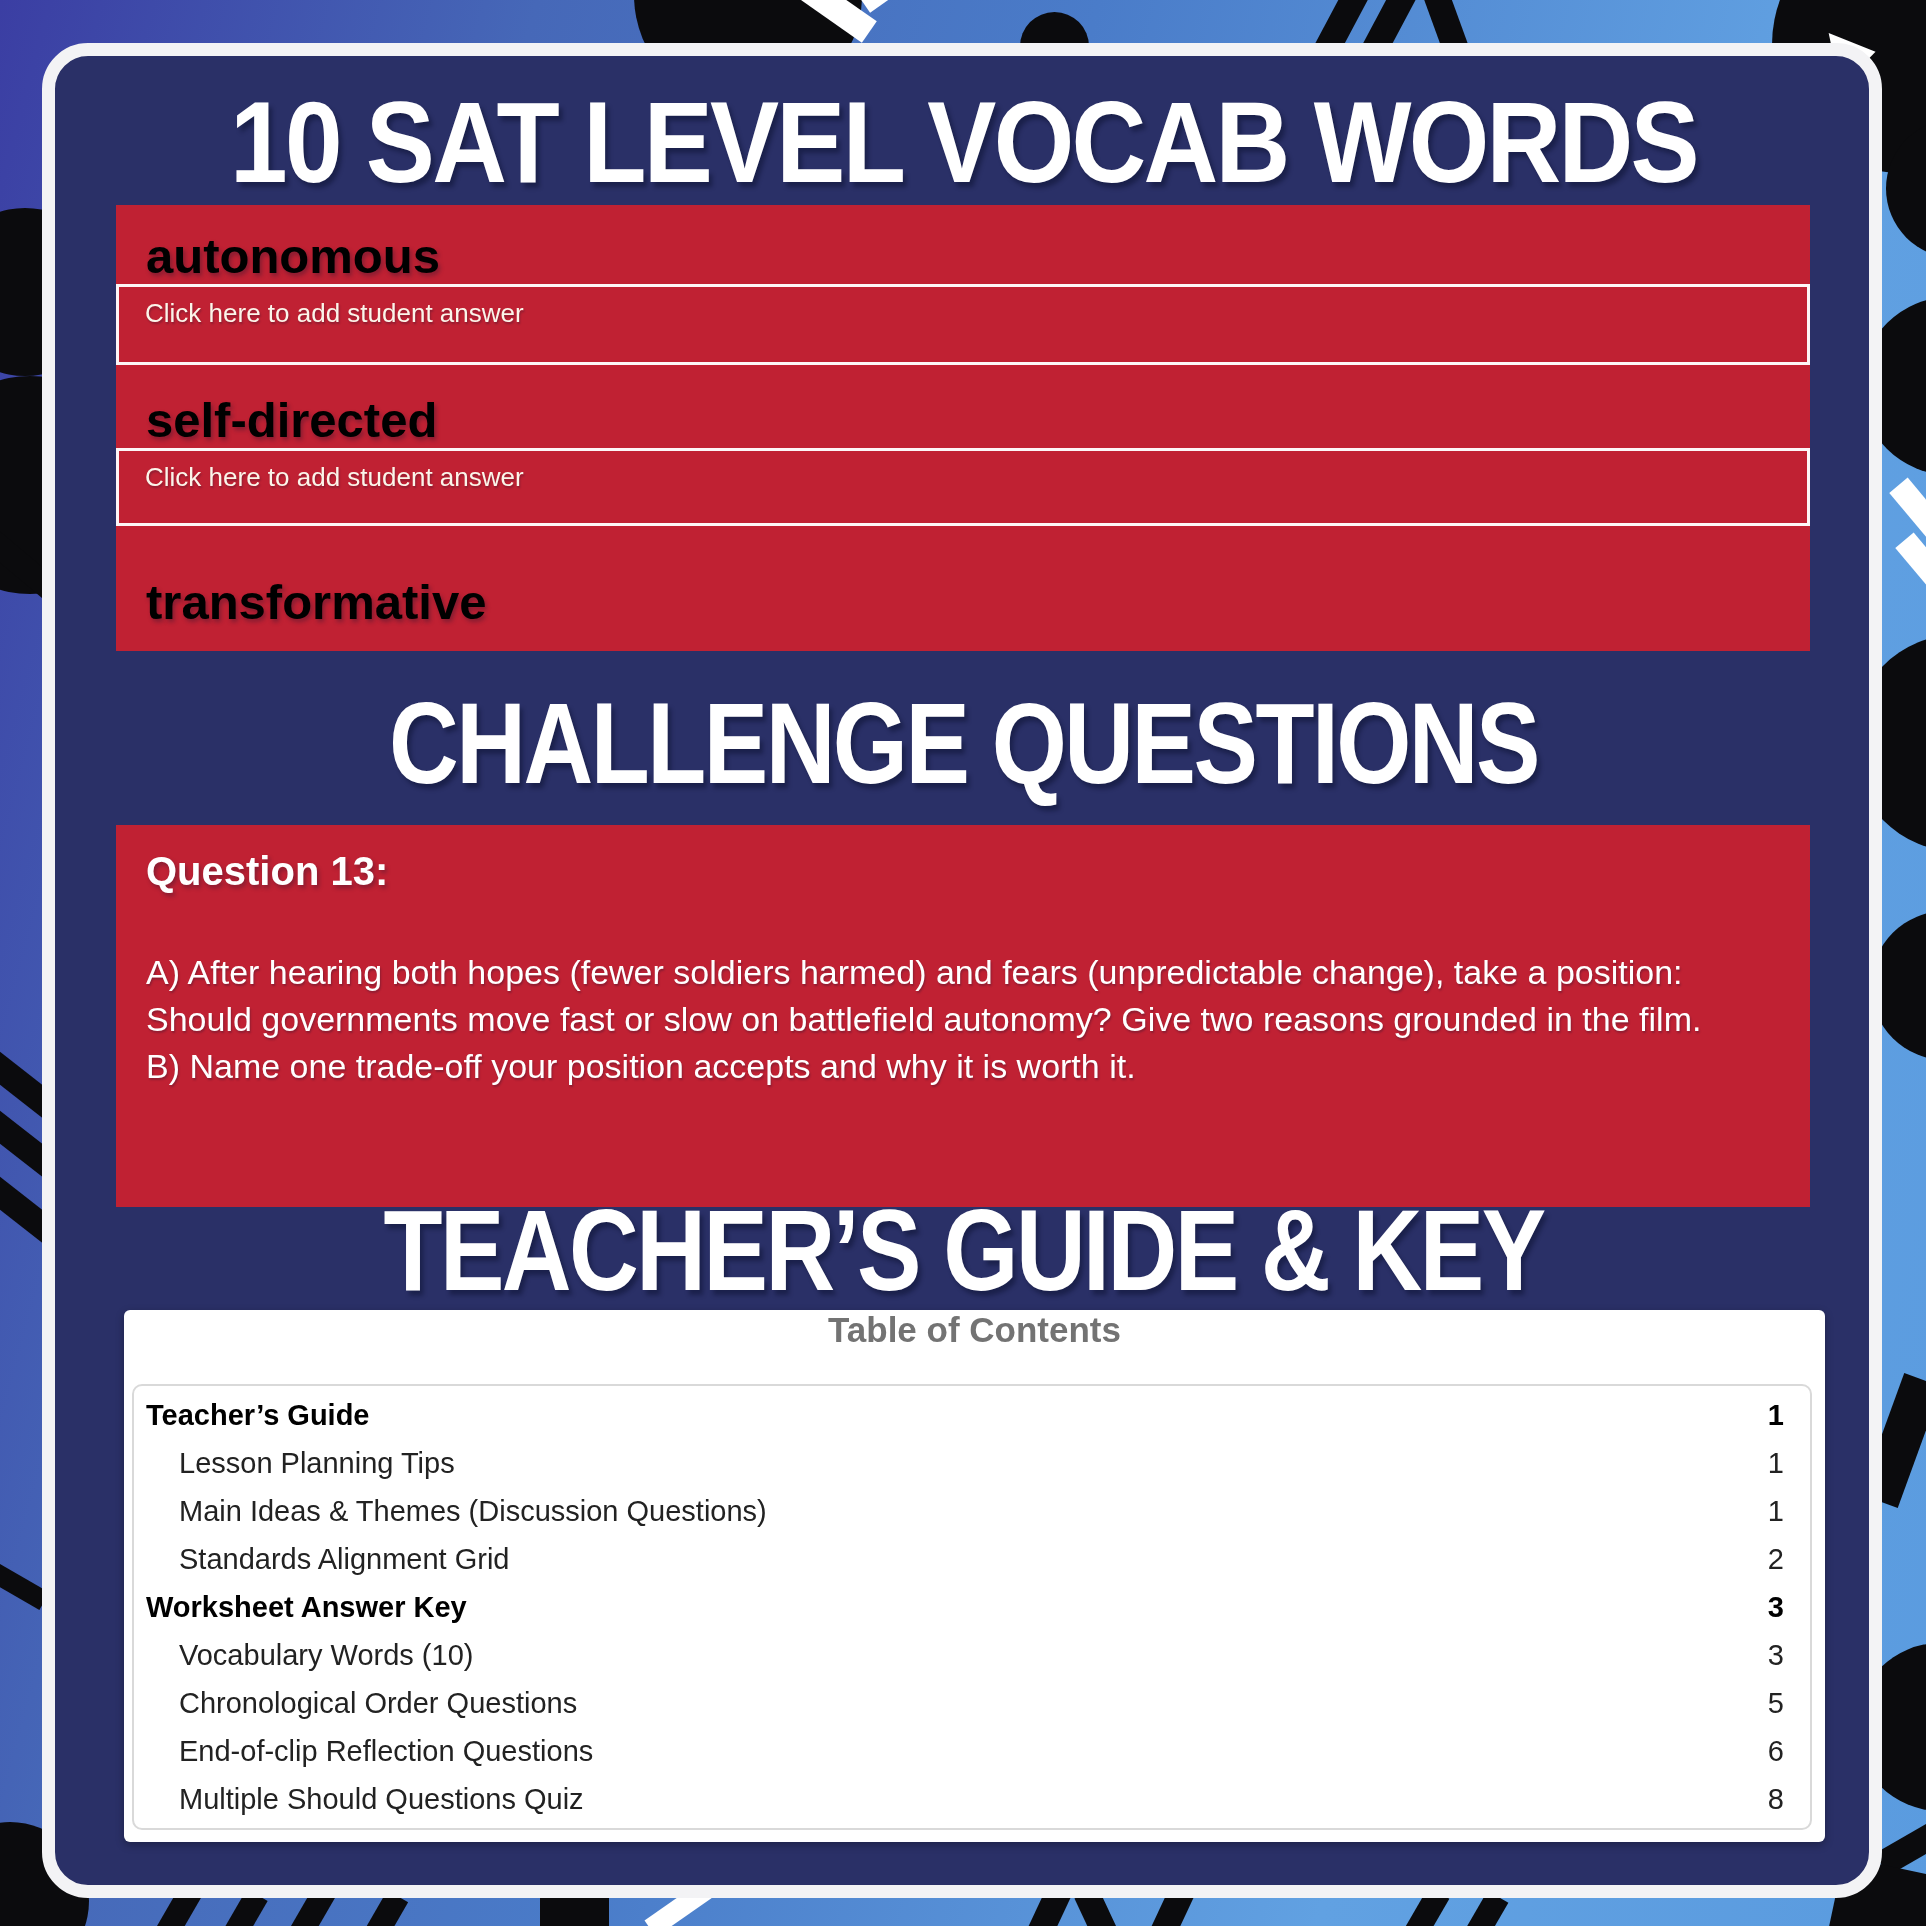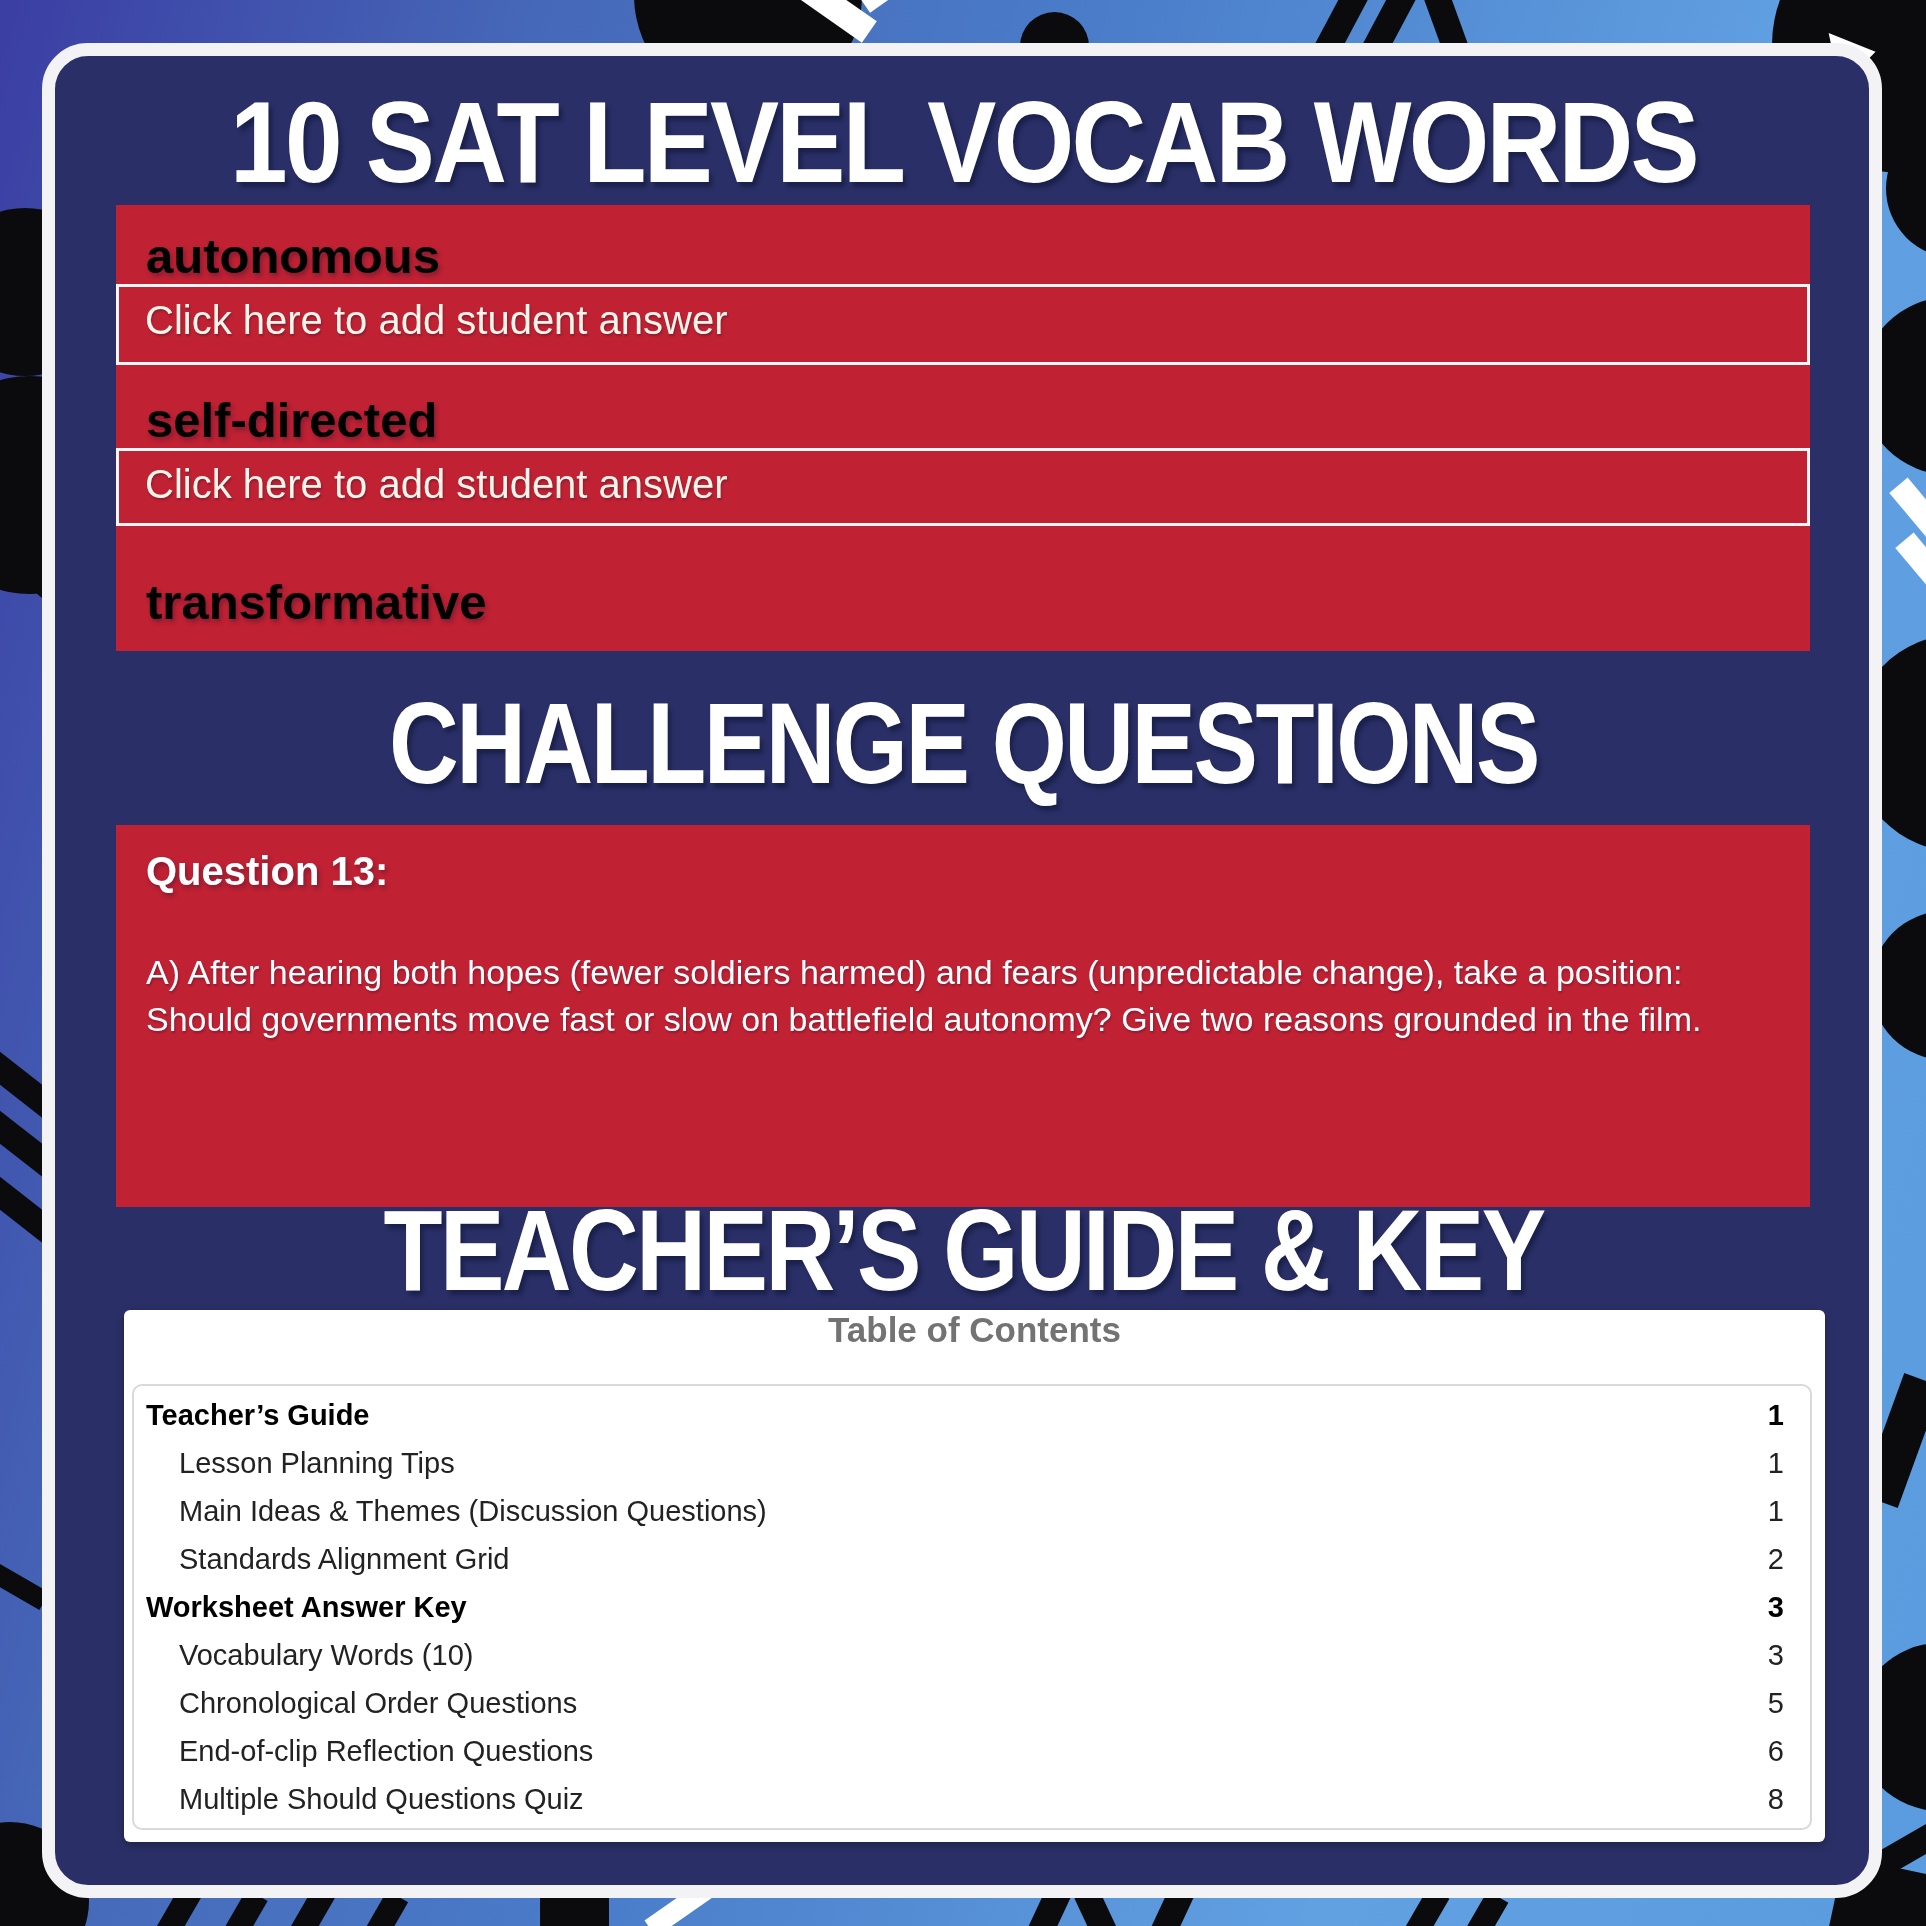--- a/index.html
+++ b/index.html
@@ -38,21 +38,21 @@
   .guide-title{top:1193px;transform:scaleX(0.84);}
 
   
   .red-block{position:absolute;left:116px;width:1694px;background:var(--red);z-index:2;box-sizing:border-box;}
   .vocab-block{top:205px;height:446px;display:flex;flex-direction:column;}
   .vocab-row{box-sizing:border-box;width:100%;}
   .vocab-row.word{display:flex;align-items:flex-end;padding-left:30px;
                   font-size:49px;font-weight:700;color:#000000;
                   text-shadow:2px 3px 4px rgba(20,20,45,0.35);}
   .vocab-row.answer{border:3px solid rgba(255,255,255,0.96);padding:11px 0 0 26px;
-                    font-size:40px;color:var(--answer-text);
+                    font-size:26px;color:var(--answer-text);
                     text-shadow:1px 2px 2px rgba(20,20,45,0.30);cursor:pointer;}
 
   .challenge-block{top:825px;height:382px;padding:24px 40px 0 30px;}
   .q-label{font-size:40px;font-weight:700;color:#ffffff;margin:0 0 55px 0;
            text-shadow:2px 3px 4px rgba(20,20,45,0.35);}
   .q-text{font-size:34px;line-height:47px;color:#ffffff;margin:0;
           text-shadow:1px 2px 2px rgba(20,20,45,0.30);}
 
   
   .toc-box{position:absolute;left:124px;top:1310px;width:1701px;height:532px;background:#ffffff;
@@ -129,20 +129,21 @@
       <div class="vocab-row answer" style="height: 78px;"><span class="answer-text">Click here to add student answer</span></div>
       <div class="vocab-row word" style="height: 104px;">
         <span class="vocab-word-text">transformative</span>
       </div>
     </div>
 
   <h1 class="big-title challenge-title">CHALLENGE QUESTIONS</h1>
   <div class="red-block challenge-block">
     <div class="q-label">Question 13:</div>
     <p class="q-text">A) After hearing both hopes (fewer soldiers harmed) and fears (unpredictable change), take a position: Should governments move fast or slow on battlefield autonomy? Give two reasons grounded in the film.</p>
+    <p class="q-text">B) Name one trade-off your position accepts and why it is worth it.</p>
   </div>
 
   <h1 class="big-title guide-title">TEACHER’S GUIDE &amp; KEY</h1>
   <div class="toc-box">
     <div class="toc-heading">Table of Contents</div>
     <div class="toc-inner" id="toc-inner">
         <div class="toc-row bold">
     <span class="toc-label">Teacher’s Guide</span>
     <span class="toc-page">1</span>
   </div>

